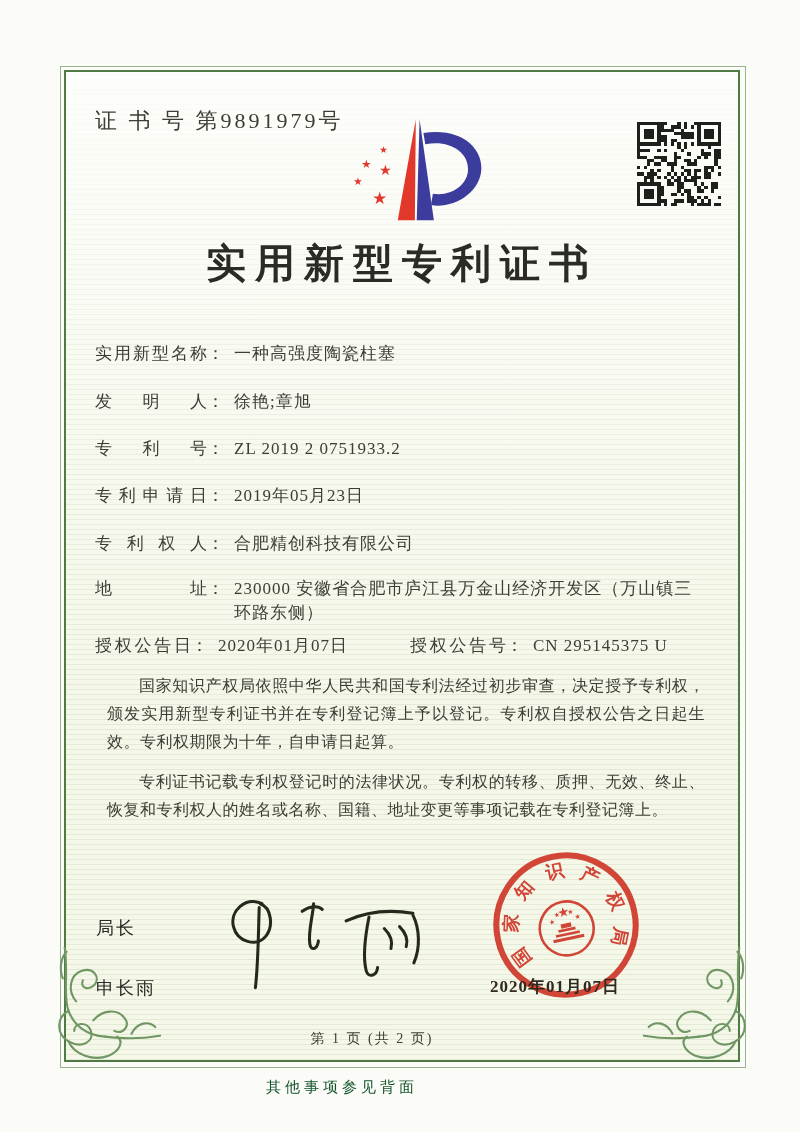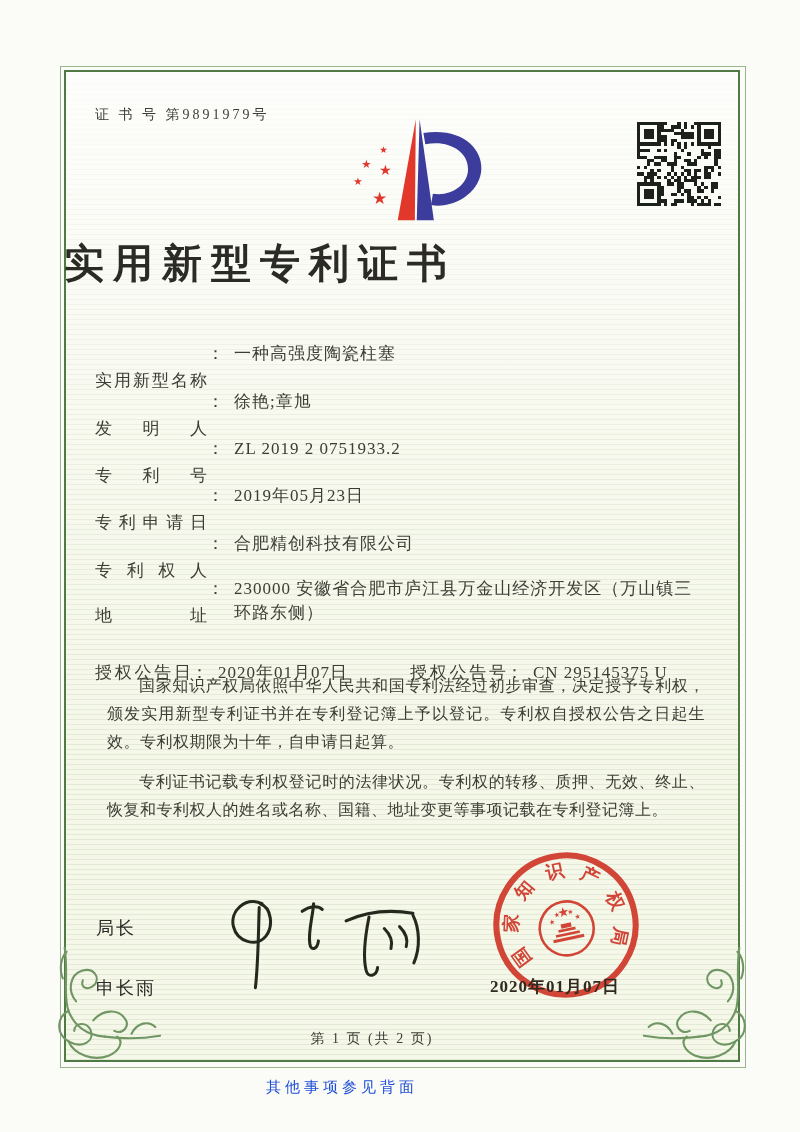--- a/index.html
+++ b/index.html
@@ -25,33 +25,33 @@
   .frame-inner{
     position:absolute;left:64px;top:70px;width:676px;height:992px;
     border:2px solid var(--frame-green);
     background:
       linear-gradient(180deg, rgba(255,255,255,.85) 0%, rgba(255,255,255,.25) 38%, rgba(255,255,255,0) 70%),
       repeating-linear-gradient(0deg, rgba(160,185,140,.22) 0 1px, rgba(0,0,0,0) 1px 5px),
       #f5f7e9;
     box-sizing:border-box;
   }
   .cert-no{
-    position:absolute;left:95px;top:106px;font-size:14px;color:var(--ink);
+    position:absolute;left:95px;top:106px;font-size:22px;color:var(--ink);
     letter-spacing:3px;
   }
   .logo{position:absolute;left:336px;top:110px;width:152px;height:118px;}
   .qr{position:absolute;left:637px;top:122px;width:84px;height:84px;}
   .title{
-    position:absolute;left:64px;top:236px;width:676px;
+    position:absolute;left:64px;top:236px;width:676px;text-align:center;
     font-size:40px;font-weight:bold;color:var(--ink-dark);letter-spacing:9px;
   }
   .fields{position:absolute;left:95px;top:342px;width:625px;}
   .field-row{display:flex;align-items:flex-start;position:absolute;left:0;
     font-size:17px;color:var(--ink);line-height:24px;}
-  .flabel{display:inline-block;width:112px;text-align:justify;text-align-last:justify;margin-top:27px;}
+  .flabel{display:inline-block;width:112px;text-align:justify;text-align-last:justify;}
   .colon{display:inline-block;margin-right:10px;}
   .fvalue{display:inline-block;max-width:470px;letter-spacing:1px;}
   .grant-group{display:flex;align-items:flex-end;}
   .grant-group .flabel{width:96px;}
   .body-text{
     position:absolute;left:95px;top:660px;width:622px;
     font-size:16px;line-height:28px;color:var(--ink);letter-spacing:.5px;
     text-align:justify;
   }
   .body-text p{margin:12px;text-indent:2em;}
@@ -67,21 +67,21 @@
   .seal-date{
     position:absolute;left:490px;top:975px;width:170px;font-size:17px;
     color:#30291f;letter-spacing:1px;font-weight:bold;z-index:3;
   }
   .page-info{
     position:absolute;left:64px;top:1030px;width:676px;box-sizing:border-box;
     padding-right:60px;text-align:center;font-size:14px;color:var(--ink);letter-spacing:2px;
   }
   .back-note{
     position:absolute;left:0;top:1078px;width:724px;box-sizing:border-box;
-    padding-right:40px;text-align:center;font-size:15px;color:#1d4ed8;letter-spacing:4px;
+    padding-right:40px;text-align:center;font-size:15px;color:#14532d;letter-spacing:4px;
   }
   .ornament{position:absolute;width:124px;height:128px;z-index:2;}
   .orn-left{left:38px;top:944px;}
   .orn-right{left:642px;top:944px;transform:scaleX(-1);}
 </style>
 </head>
 <body>
 
 <div class="page">
 

